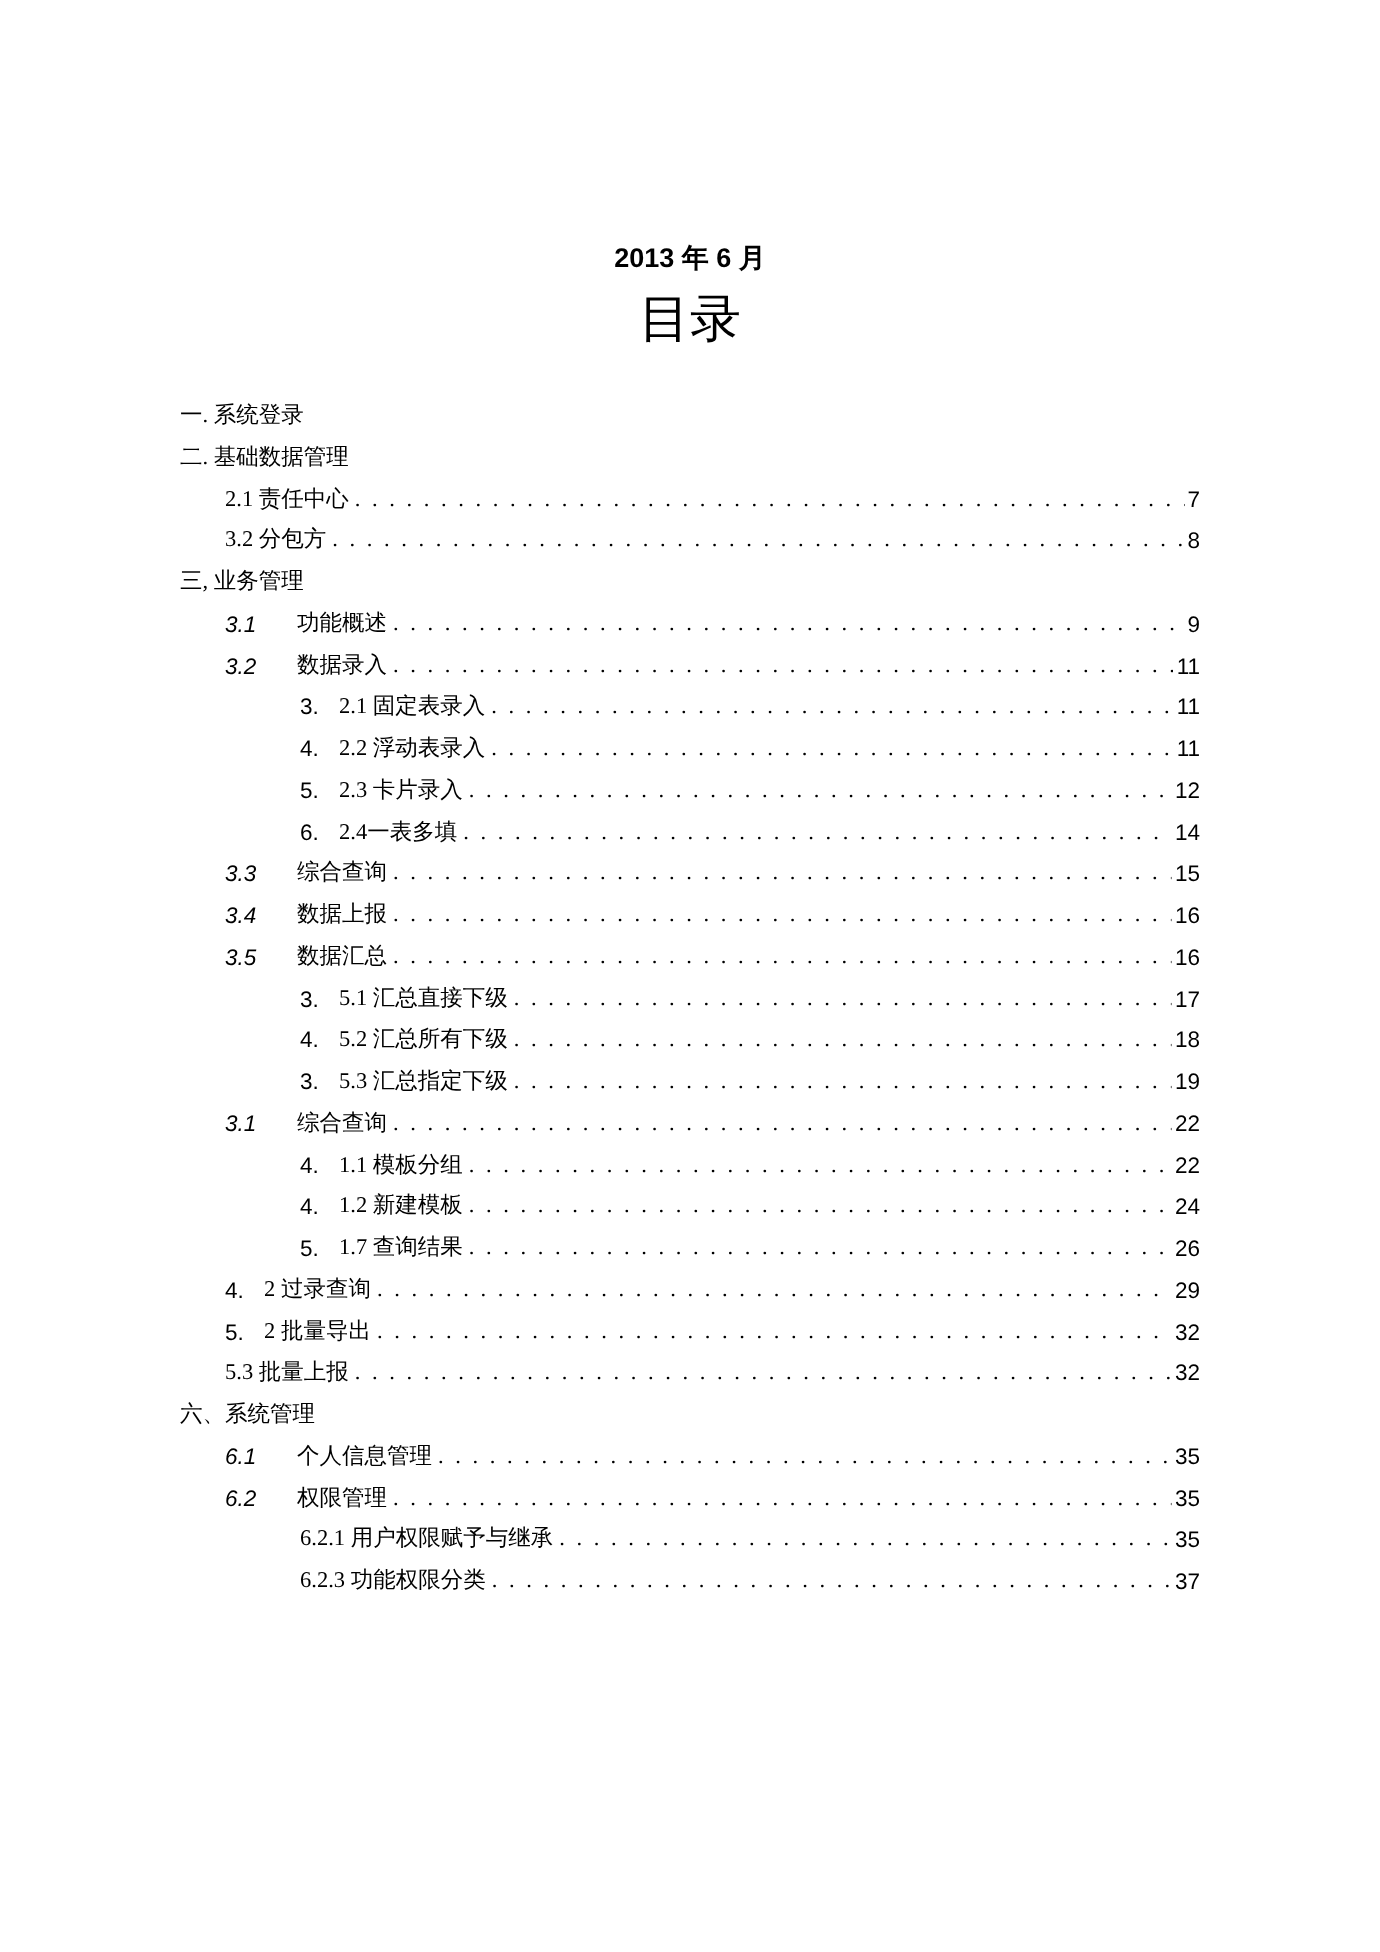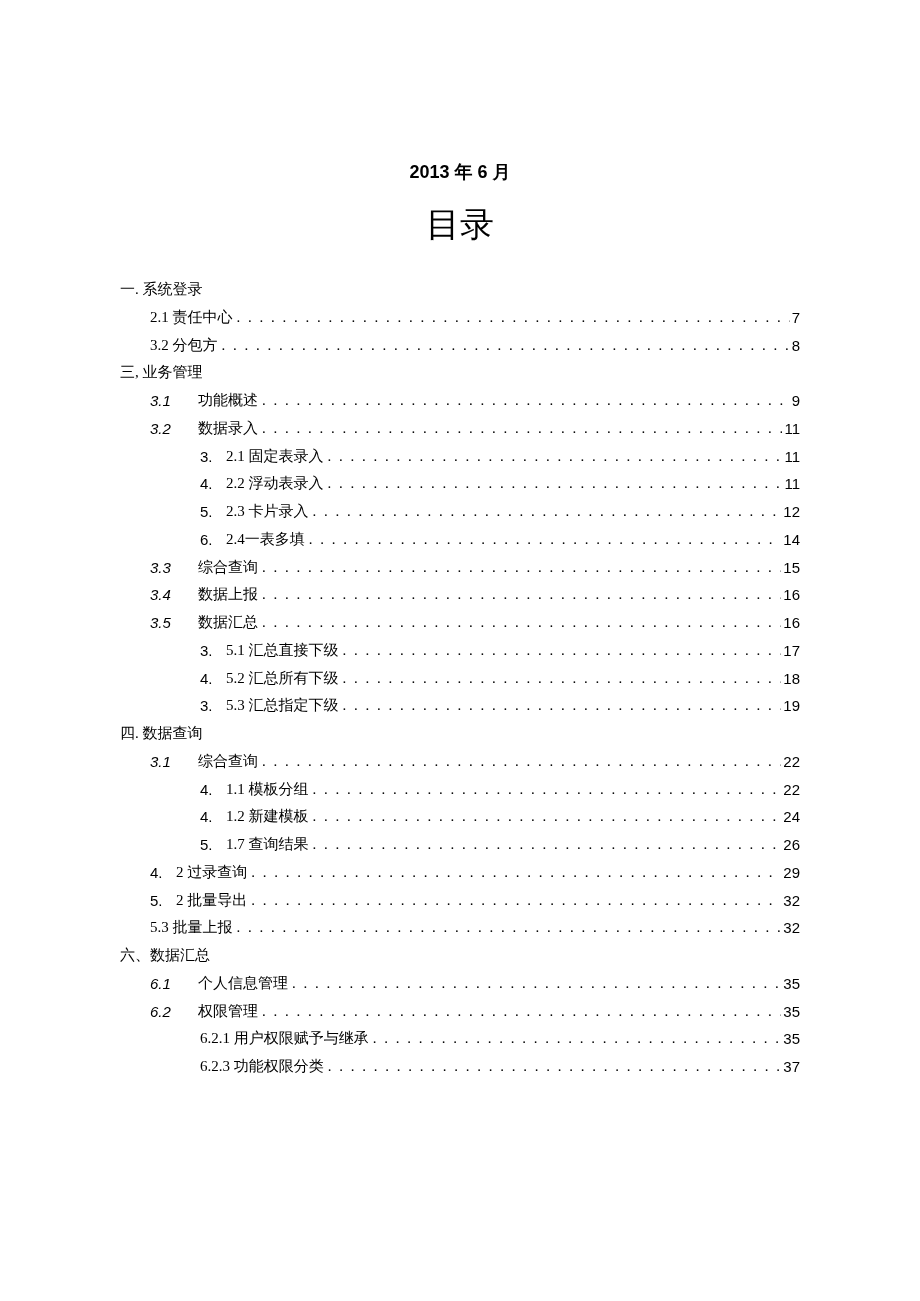--- a/index.html
+++ b/index.html
@@ -13,21 +13,21 @@
       font-size: 15px;
     }
     .header {
       text-align: center;
       margin-bottom: 28px;
     }
     .date {
       font-family: Arial, sans-serif;
       font-weight: bold;
       font-size: 18px;
-      margin-bottom: 18px;
+      margin-bottom: 6px;
     }
     .title {
       font-size: 34px;
       font-family: "SimSun", "宋体", serif;
     }
     .toc { }
     .entry {
       display: flex;
       align-items: flex-start;
       line-height: 1.85;
@@ -60,20 +60,23 @@
 
 <div class="header">
   <div class="date">2013 年 6 月</div>
   <div class="title">目录</div>
 </div>
 
 <div class="toc" id="toc">
     <div class="entry indent-0">
       <span class="label section-head">一. 系统登录</span>
     </div>
+    <div class="entry indent-0">
+      <span class="label section-head">二. 基础数据管理</span>
+    </div>
     <div class="entry indent-1">
       <span class="label">2.1 责任中心</span>
       <span class="dots"></span>
       <span class="page">7</span>
     </div>
     <div class="entry indent-1">
       <span class="label">3.2 分包方</span>
       <span class="dots"></span>
       <span class="page">8</span>
     </div>
@@ -145,23 +148,20 @@
       <span class="label">5.2 汇总所有下级</span>
       <span class="dots"></span>
       <span class="page">18</span>
     </div>
     <div class="entry indent-2">
       <span class="num-2">3.</span>
       <span class="label">5.3 汇总指定下级</span>
       <span class="dots"></span>
       <span class="page">19</span>
     </div>
-    <div class="entry indent-0">
-      <span class="label section-head">四. 数据查询</span>
-    </div>
     <div class="entry indent-1">
       <span class="num-1">3.1</span>
       <span class="label">综合查询</span>
       <span class="dots"></span>
       <span class="page">22</span>
     </div>
     <div class="entry indent-2">
       <span class="num-2">4.</span>
       <span class="label">1.1 模板分组</span>
       <span class="dots"></span>
@@ -190,21 +190,21 @@
       <span class="label">2 批量导出</span>
       <span class="dots"></span>
       <span class="page">32</span>
     </div>
     <div class="entry indent-1">
       <span class="label">5.3 批量上报</span>
       <span class="dots"></span>
       <span class="page">32</span>
     </div>
     <div class="entry indent-0">
-      <span class="label section-head">六、数据汇总</span>
+      <span class="label section-head">六、系统管理</span>
     </div>
     <div class="entry indent-1">
       <span class="num-1">6.1</span>
       <span class="label">个人信息管理</span>
       <span class="dots"></span>
       <span class="page">35</span>
     </div>
     <div class="entry indent-1">
       <span class="num-1">6.2</span>
       <span class="label">权限管理</span>

